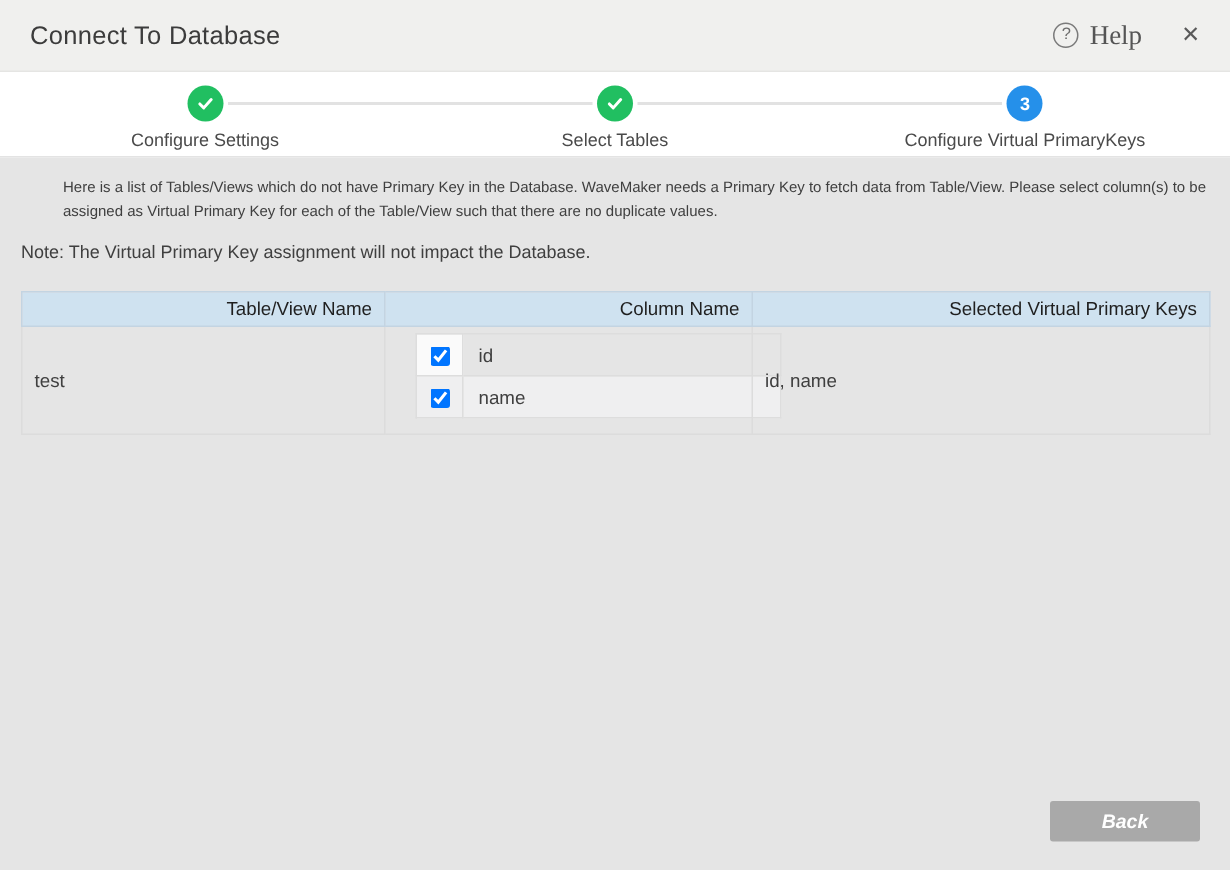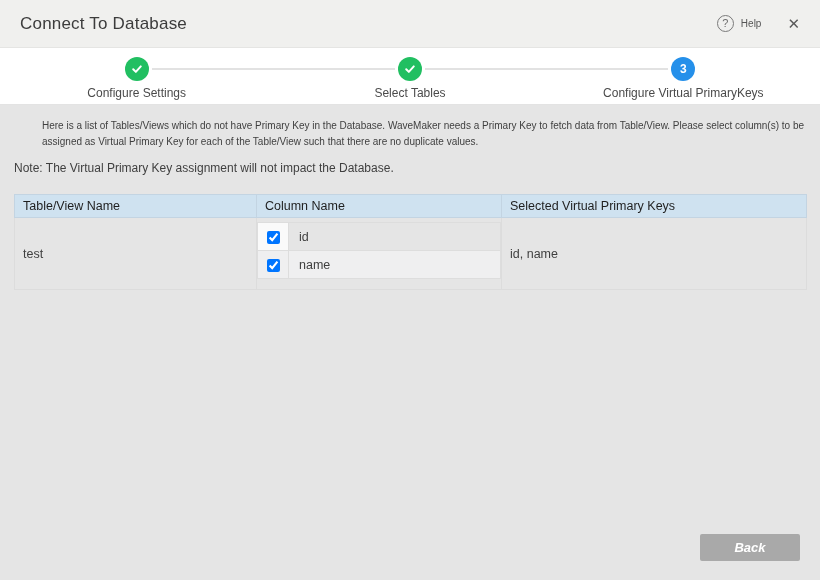--- a/index.html
+++ b/index.html
@@ -41,21 +41,21 @@
   }
   .help-circle {
     width: 17px; height: 17px;
     border: 1.4px solid #7a7a7a;
     border-radius: 50%;
     color: #6d6d6d;
     font-size: 11px;
     display: flex; align-items: center; justify-content: center;
     line-height: 1;
   }
-  .help-text { font-size: 10px; color: #555; }
+  .help-text { font-size: 18px; color: #555; font-family: Liberation Serif, serif; }
   .close-btn {
     font-size: 15px;
     color: #5a5a5a;
     cursor: pointer;
     line-height: 1;
   }
 
   
   .stepper {
     position: relative;
@@ -120,37 +120,38 @@
     width: 792px;
     border-collapse: collapse;
     table-layout: fixed;
   }
   .pk-table th {
     background: #cfe2f0;
     border: 1px solid #c3d4e2;
     font-size: 12.5px;
     font-weight: normal;
     color: #1f1f1f;
-    text-align: left;
+    text-align: right;
     padding: 4px 8px;
     height: 23px;
   }
   .pk-table td {
     border: 1px solid #dcdcdc;
     font-size: 12.5px;
     color: #3f3f3f;
     vertical-align: middle;
     padding: 0 8px;
     height: 70px;
   }
   td.columns-cell { padding: 4px 0 10px 0; vertical-align: top; }
   .inner-table {
     width: 244px;
     border-collapse: collapse;
     table-layout: fixed;
+    margin-left: 20px;
   }
   .inner-table td {
     border: 1px solid #ddd;
     height: 28px;
     padding: 0;
     font-size: 12.5px;
   }
   .inner-table td.cb-cell {
     width: 31px;
     text-align: center;

